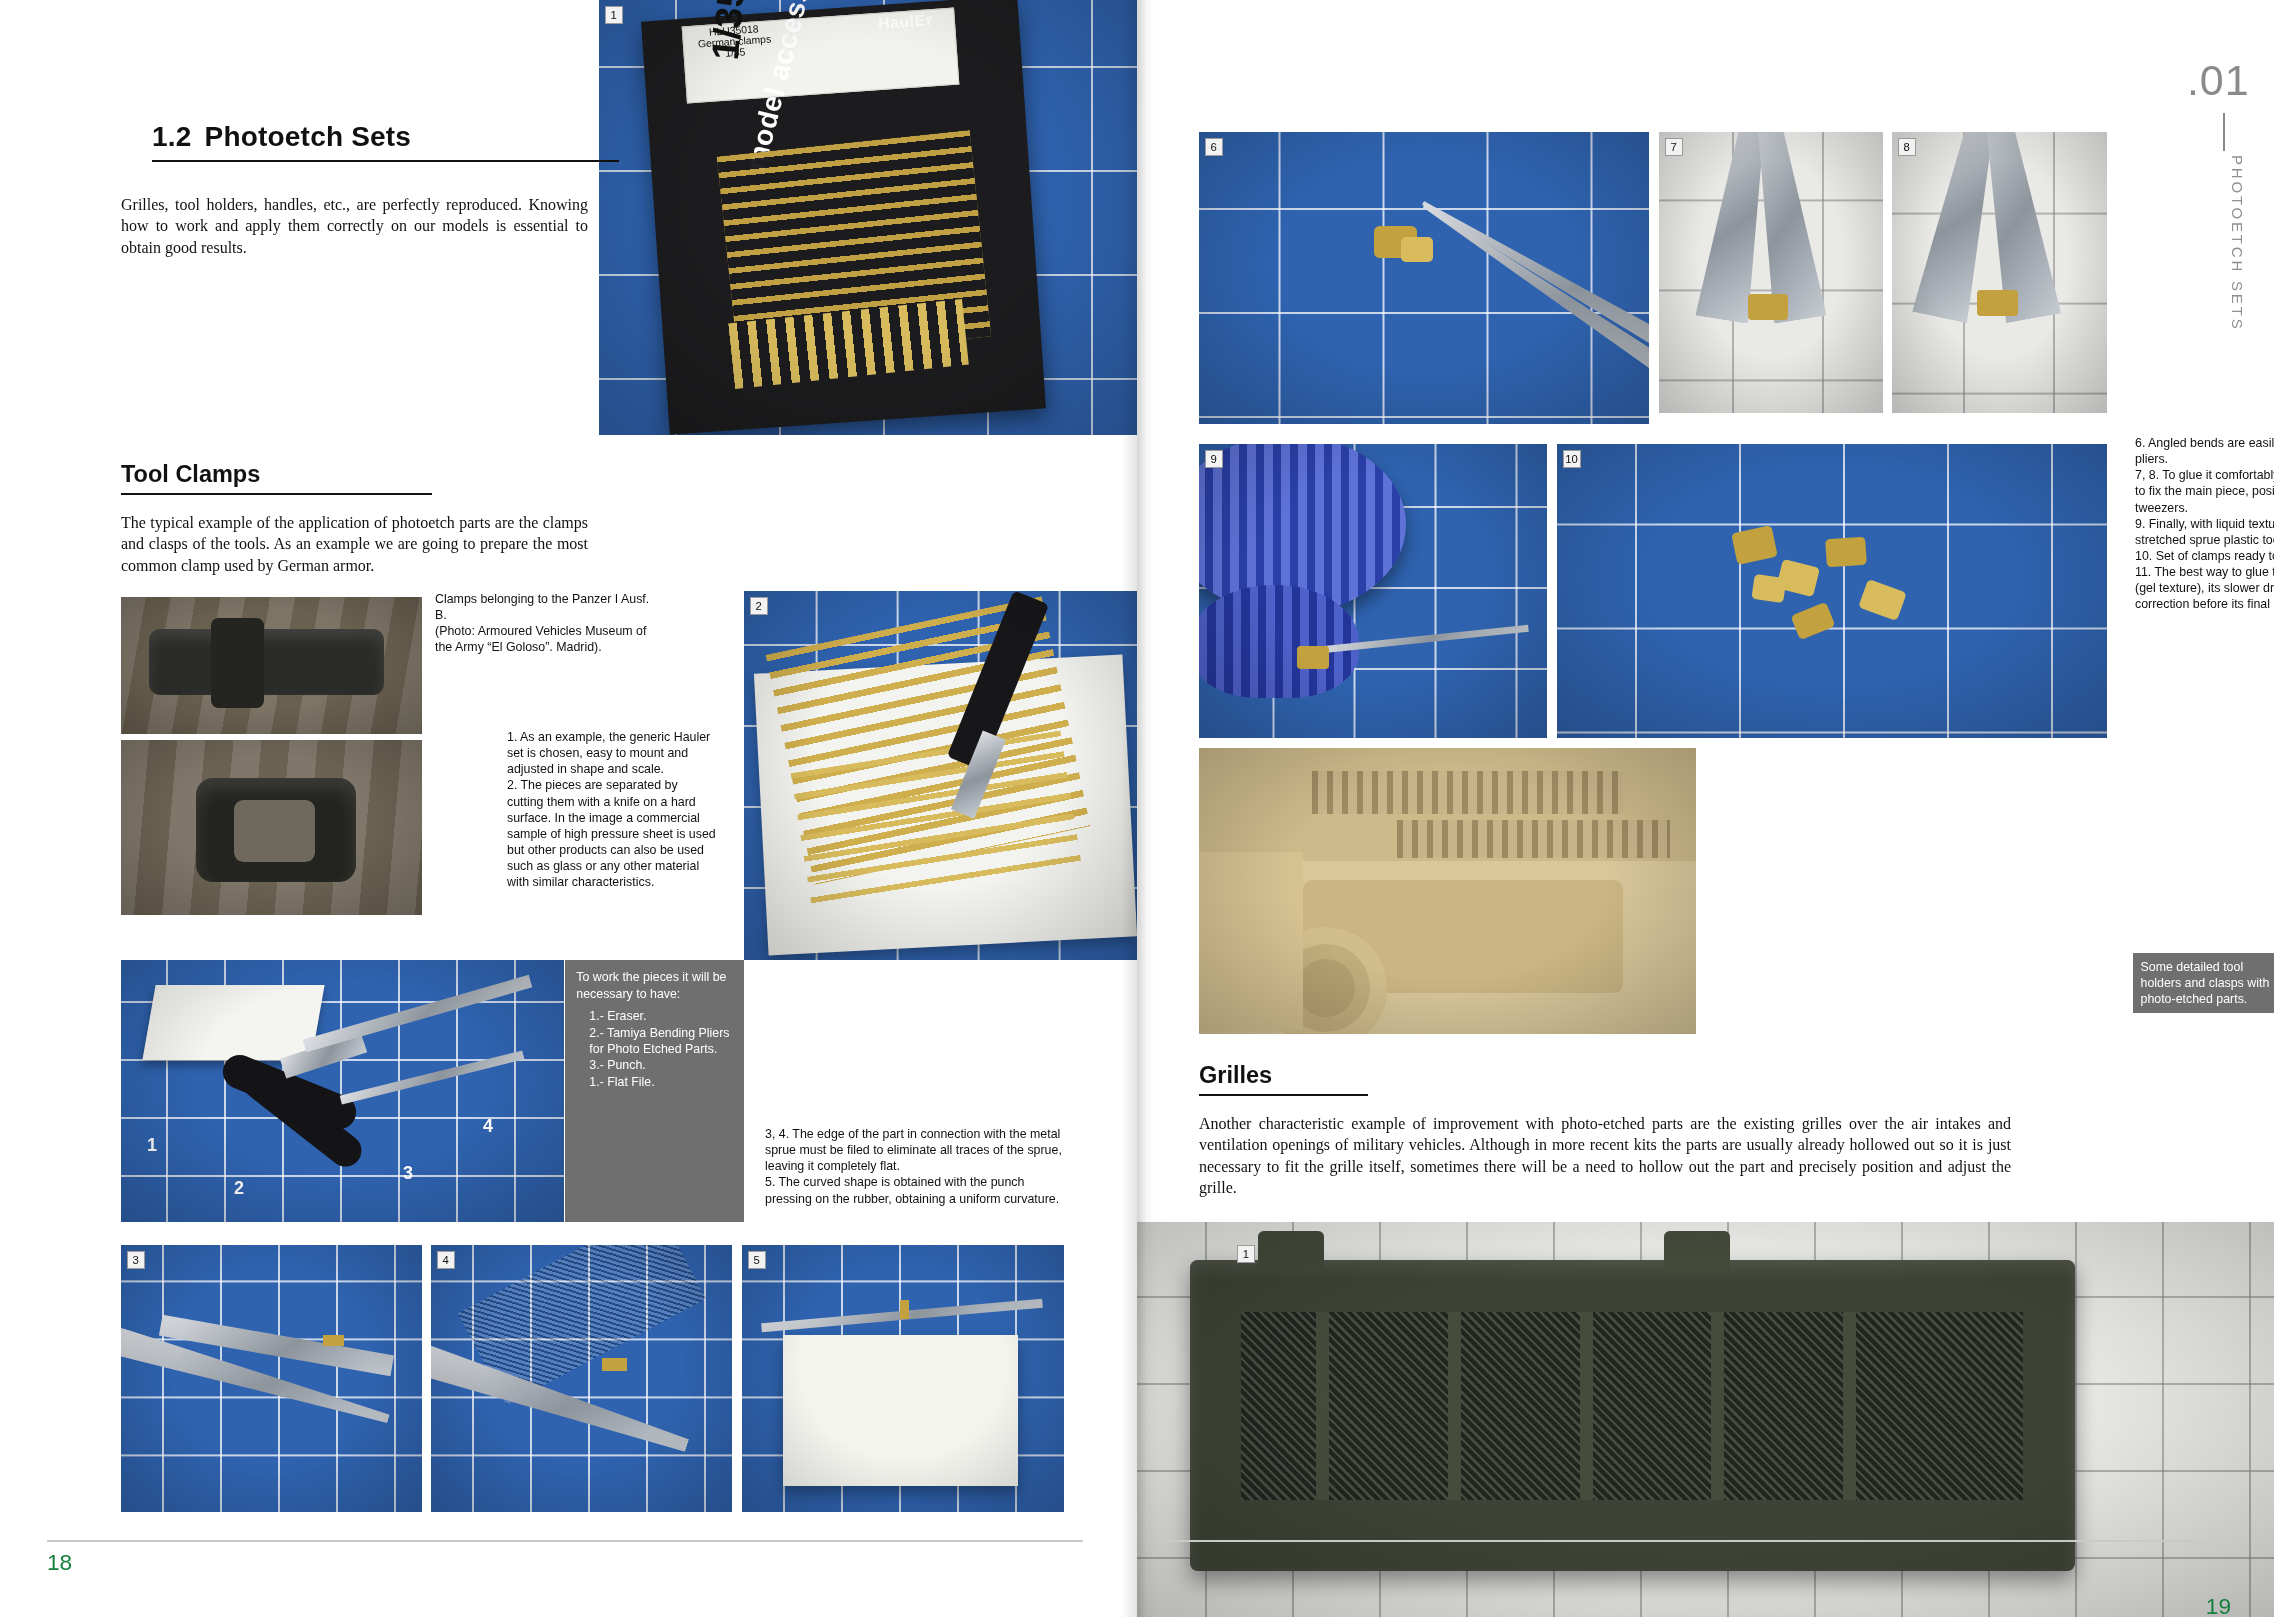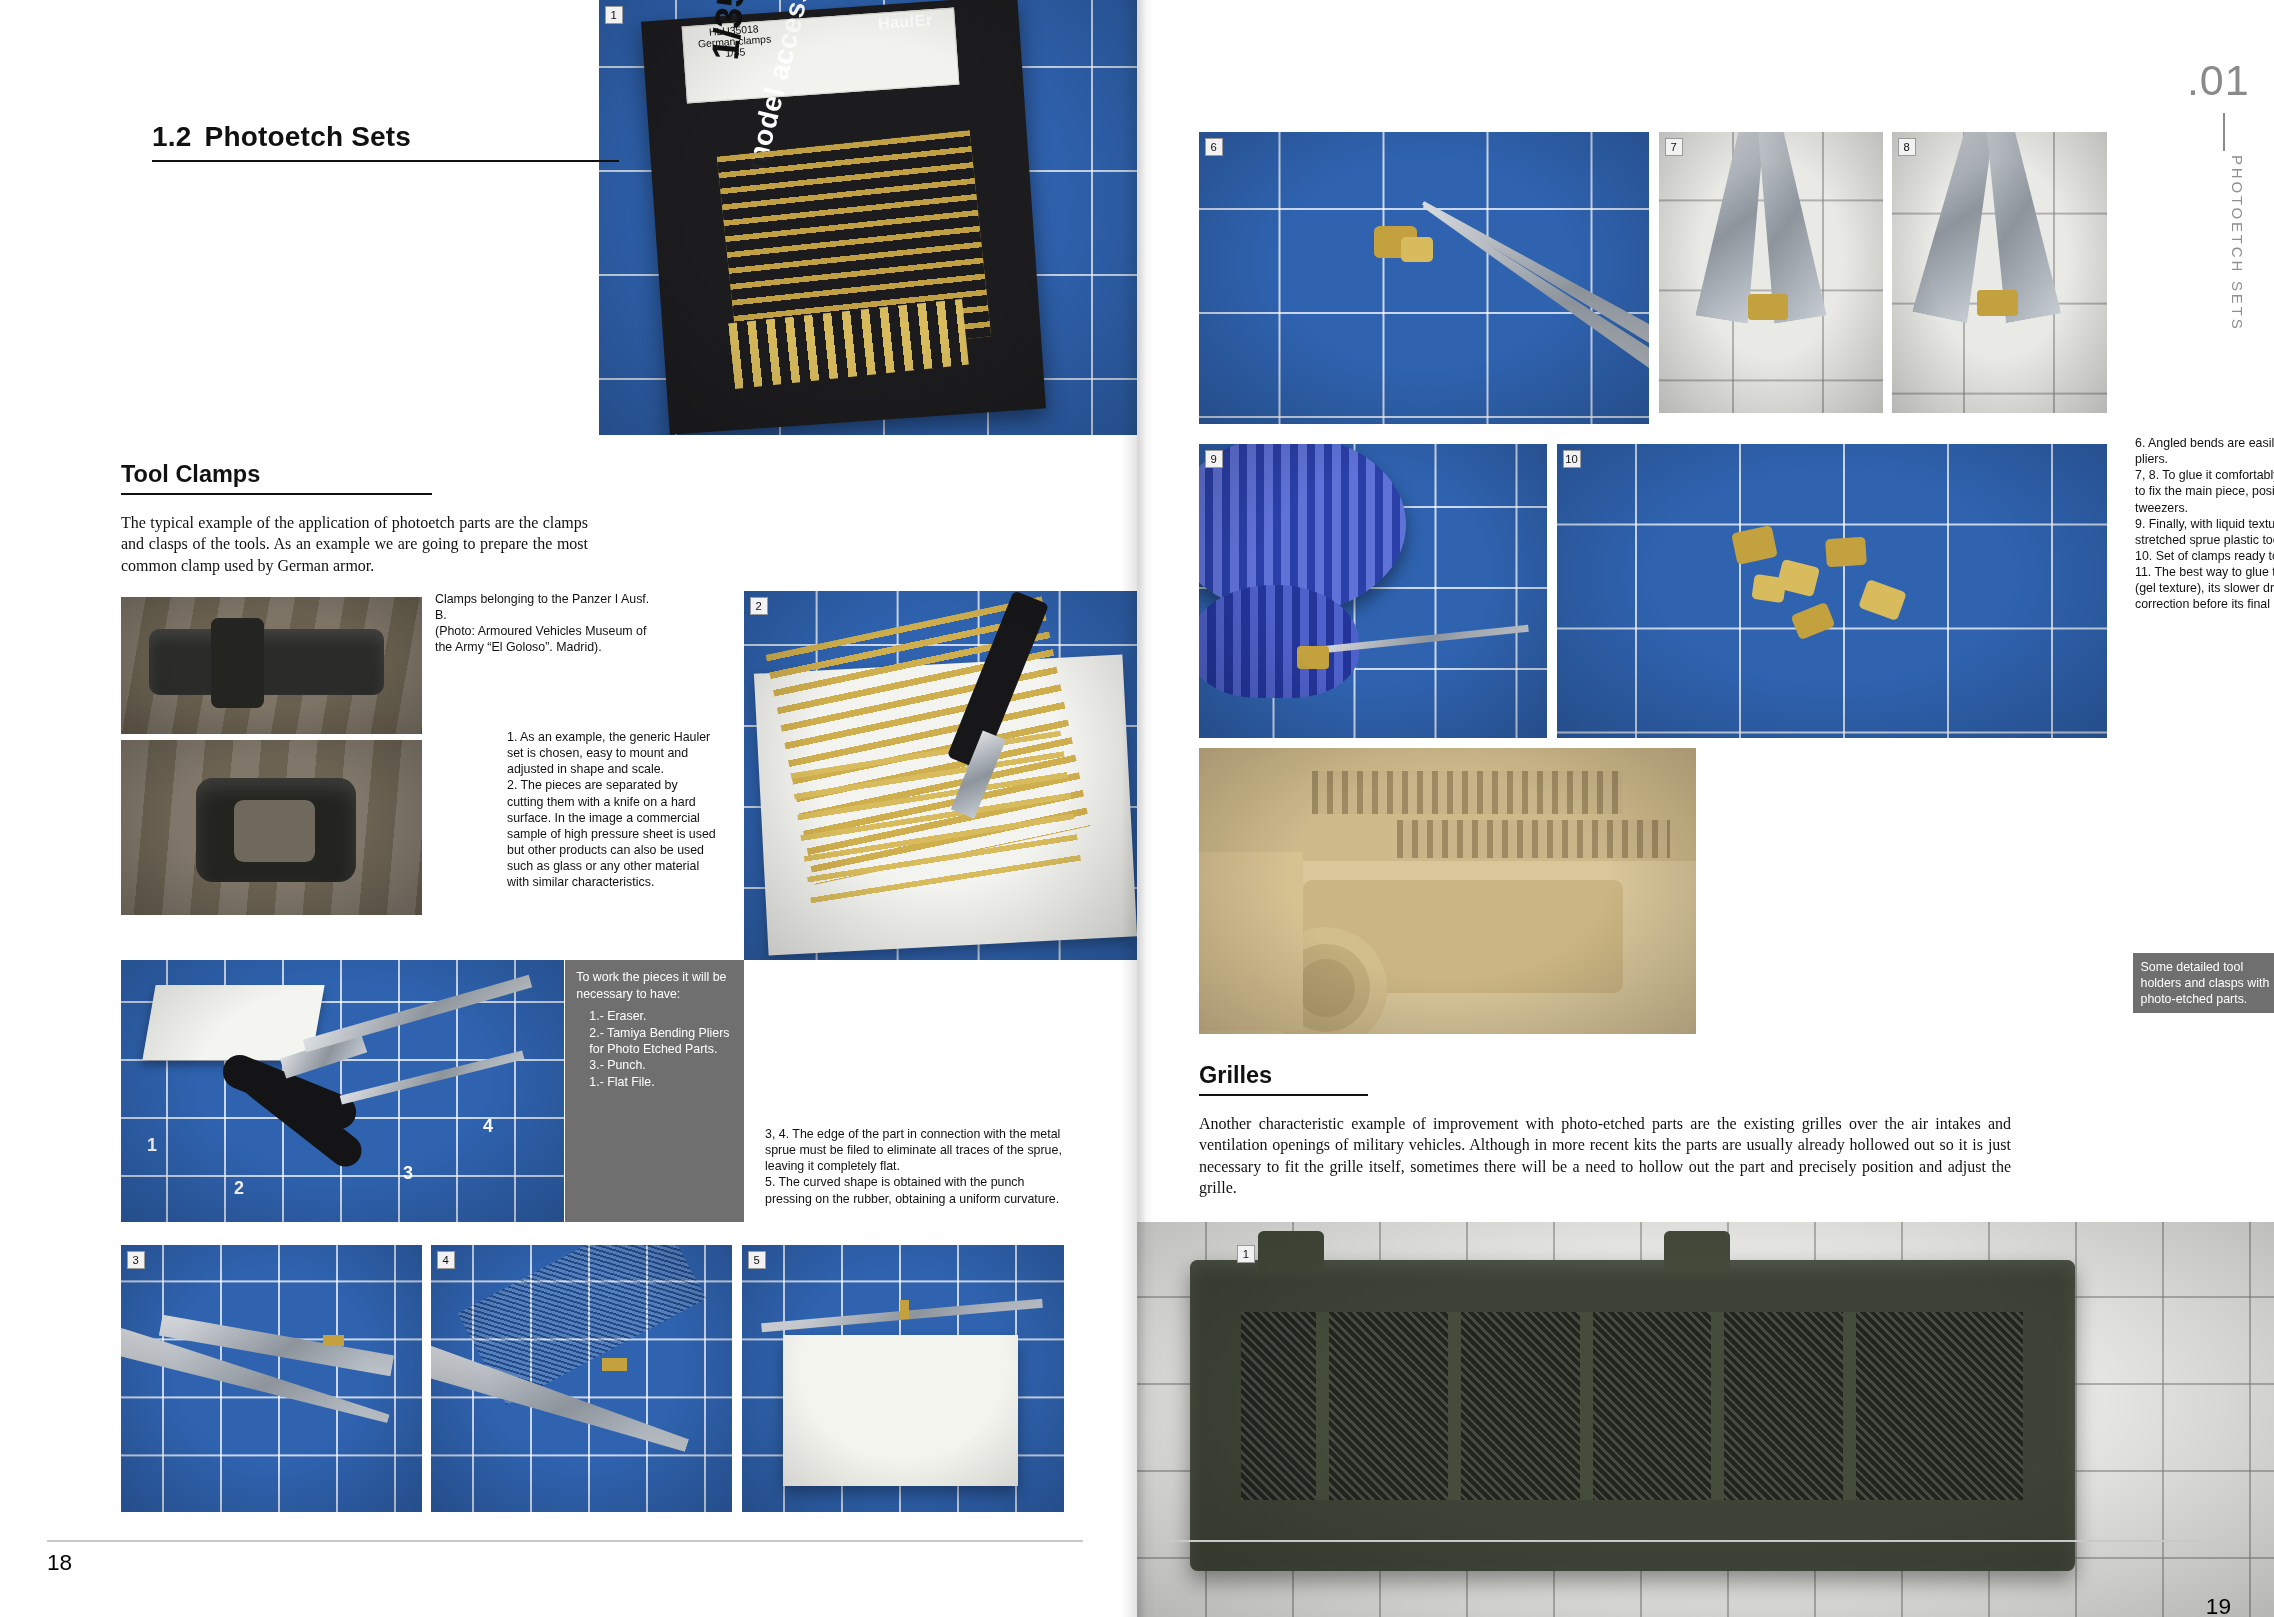--- a/index.html
+++ b/index.html
@@ -44,21 +44,21 @@
   .cap {
     font-family:"Liberation Sans", sans-serif;
     font-size: 12.4px; line-height:1.30; color:#111;
   }
   .cap-grey {
     font-family:"Liberation Sans", sans-serif;
     font-size:12.4px; line-height:1.32; color:#ffffff;
   }
   .folio {
     font-family:"Liberation Sans", sans-serif;
-    font-size: 22.6px; color:#000000; font-weight:400;
+    font-size: 22.6px; color:#15803d; font-weight:400;
   }
   .page-tab {
     position:absolute; right:24.5px; top:56px; text-align:right;
   }
   .page-tab .dotnum {
     font-family:"Liberation Sans", sans-serif;
     font-size:43px; color:#8a8a8a; letter-spacing:0.9px; font-weight:400;
   }
   .tab-rule { position:absolute; right:49px; top:113px; width:1.9px; height:38px; background:#8a8a8a; }
   .vert-label {
@@ -146,20 +146,21 @@
     </div>
 
     <div style="position:absolute; left:136px; top:121px; width:467px;margin-left:16px;">
       <div class="h-section">
         <span class="num">1.2</span><span>Photoetch Sets</span>
       </div>
       <div class="h-rule"></div>
     </div>
 
     <div class="serif-body" style="position:absolute; left:121px; top:194px; width:467px;">
+      <p>Grilles, tool holders, handles, etc., are perfectly reproduced. Knowing how to work and apply them correctly on our models is essential to obtain good results.</p>
     </div>
 
     <div style="position:absolute; left:121px; top:461px; width:311px;">
       <div class="h-sub">Tool Clamps</div>
       <div class="h-sub-rule"></div>
     </div>
     <div class="serif-body" style="position:absolute; left:121px; top:512px; width:467px;">The typical example of the application of photoetch parts are the clamps and clasps of the tools. As an example we are going to prepare the most common clamp used by German armor.</div>
 
     <div class="ph" style="left:121px; top:597px; width:301px; height:137px; background:#6a6258;">
       <div style="position:absolute; inset:0; background:

